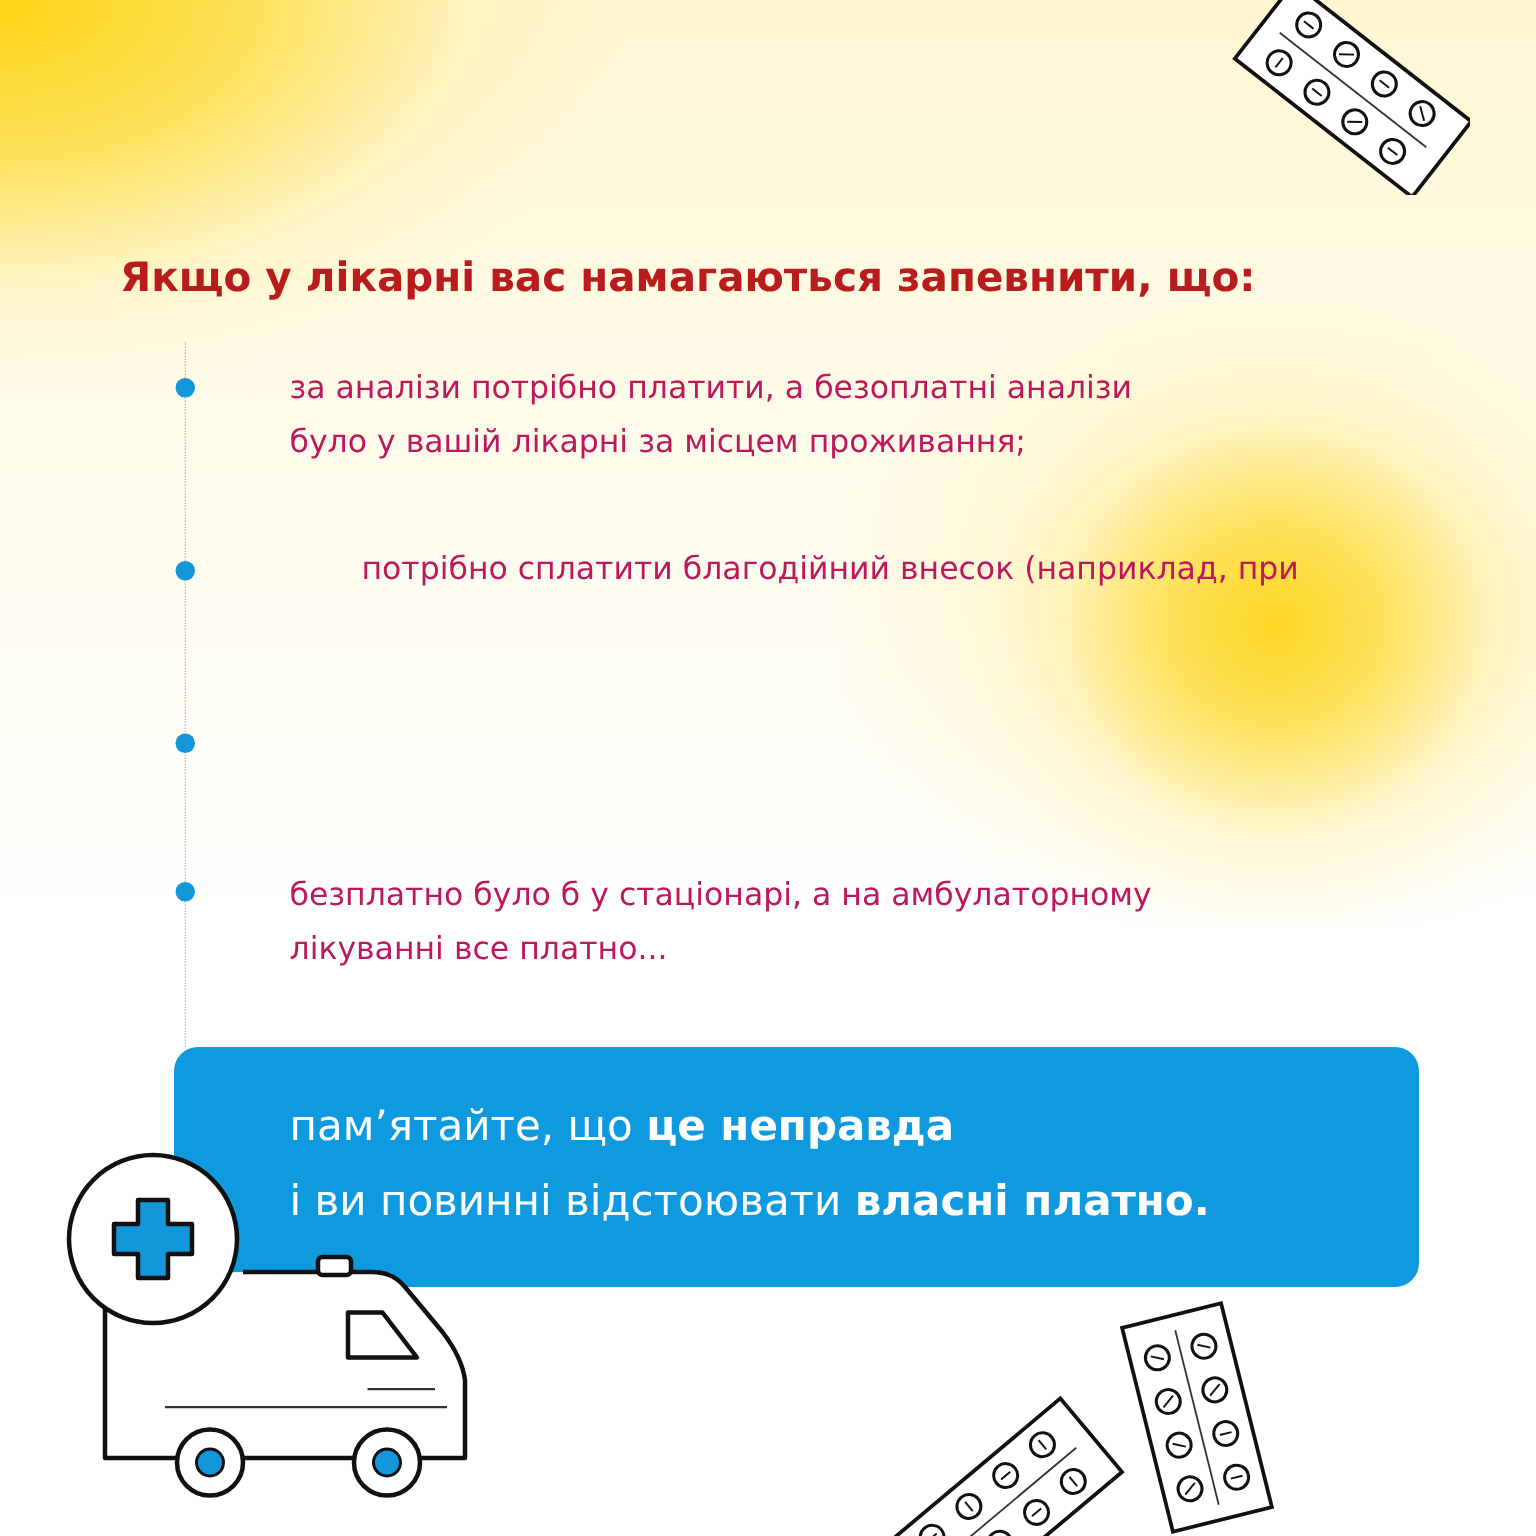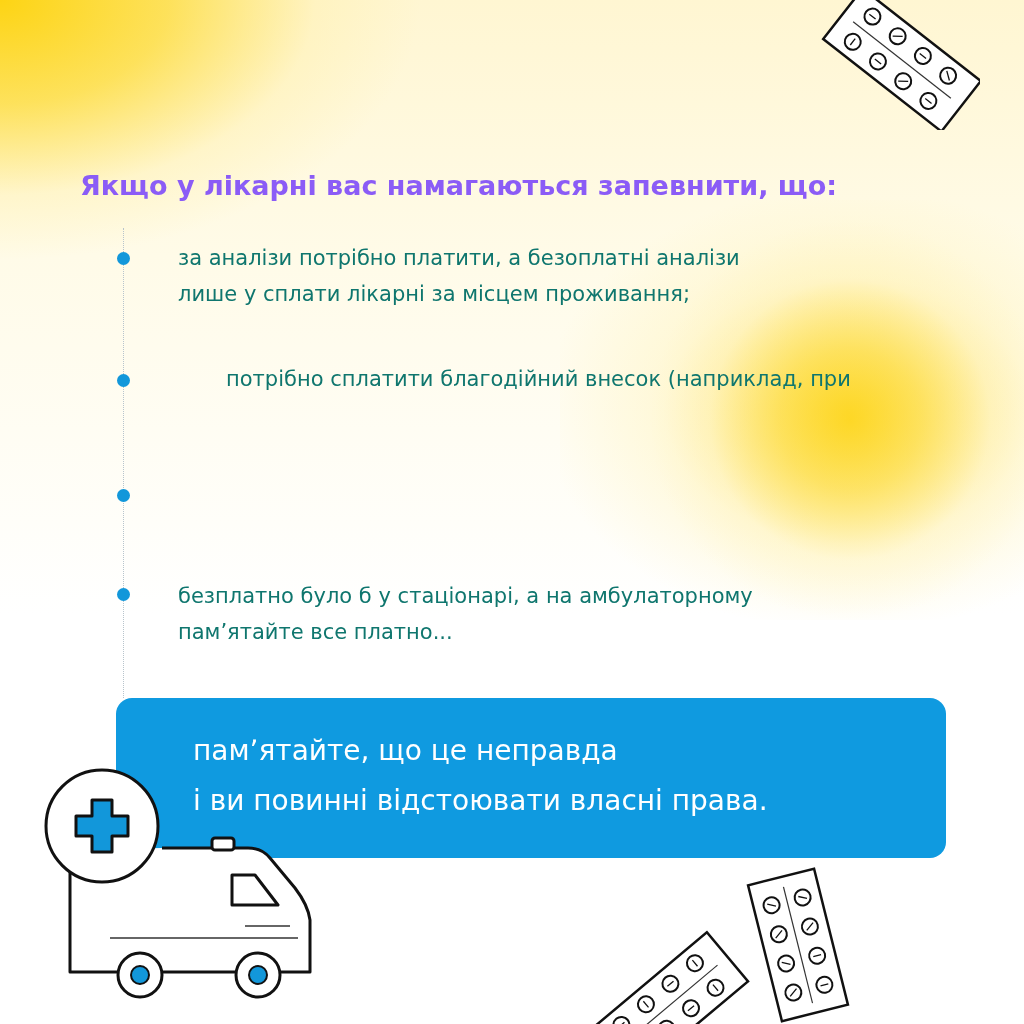--- a/index.html
+++ b/index.html
@@ -14,45 +14,45 @@
       radial-gradient(ellipse 200px 200px at 850px 420px, rgba(253,213,22,0.95) 0%, rgba(253,220,60,0.7) 35%, rgba(255,240,170,0.25) 70%, rgba(255,255,255,0) 100%),
       radial-gradient(ellipse 420px 260px at 0px 0px, rgba(253,212,20,1) 0%, rgba(253,220,60,0.8) 40%, rgba(255,238,160,0.35) 75%, rgba(255,255,255,0) 100%),
       linear-gradient(180deg, #fff6d2 0%, #fffbe8 25%, #ffffff 60%, #ffffff 100%);
   }
   .bg2 {
     position: absolute; left: 560px; top: 200px; width: 480px; height: 420px;
     background: radial-gradient(ellipse at 60% 50%, rgba(253,215,40,0.55) 0%, rgba(255,235,140,0.25) 45%, rgba(255,255,255,0) 75%);
   }
   .title {
     position: absolute; left: 80px; top: 170px;
-    font-size: 27px; font-weight: bold; color: #8b5cf6;
+    font-size: 27px; font-weight: bold; color: #b91c1c;
     white-space: nowrap;
   }
   .timeline {
     position: absolute; left: 123px; top: 228px; width: 0; height: 470px;
     border-left: 1px dotted #b8c4cc;
   }
   .item { position: absolute; left: 0; width: 1024px; }
   .dot {
     position: absolute; left: 117px; width: 13px; height: 13px; border-radius: 50%;
     background: #1297da;
   }
   .item-text {
-    position: absolute; left: 178px; width: 740px;
-    font-size: 21px; line-height: 36px; color: #0f766e;
+    position: absolute; left: 193px; width: 740px;
+    font-size: 21px; line-height: 36px; color: #be185d;
   }
   .callout {
     position: absolute; left: 116px; top: 698px; width: 830px; height: 160px;
     background: #0f9ae0; border-radius: 16px;
   }
   .callout-text {
     position: absolute; left: 193px; top: 726px;
     font-size: 28px; line-height: 50px; color: #ffffff; white-space: nowrap;
   }
-  .callout-text b { font-weight: normal; }
+  .callout-text b { font-weight: bold; }
   .ambulance { position: absolute; left: 40px; top: 760px; }
   .blister { position: absolute; }
 </style>
 </head>
 <body>
 
 <div class="bg"></div>
 <div class="bg2"></div>
 
 <svg class="blister" style="left:820px; top:0px;" width="160" height="130" viewBox="0 0 160 130">
@@ -83,52 +83,52 @@
 </svg>
 
 <div class="title">Якщо у лікарні вас намагаються запевнити, що:</div>
 
 <div class="timeline"></div>
 
 <div class="item" style="top:0;">
   <div class="dot" style="top:252px;"></div>
   <div class="item-text" style="top:240px;">
     <div>за аналізи потрібно платити, а безоплатні аналізи</div>
-    <div>лише у сплати лікарні за місцем проживання;</div>
+    <div>було у вашій лікарні за місцем проживання;</div>
   </div>
 </div>
 
 <div class="item" style="top:0;">
   <div class="dot" style="top:374px;"></div>
   <div class="item-text" style="top:361px;margin-left:48px;">
     <div>потрібно сплатити благодійний внесок (наприклад, при</div>
   </div>
 </div>
 
 <div class="item" style="top:0;">
   <div class="dot" style="top:489px;"></div>
   <div class="item-text" style="top:478px;">
   </div>
 </div>
 
 <div class="item" style="top:0;">
   <div class="dot" style="top:588px;"></div>
   <div class="item-text" style="top:578px;">
     <div>безплатно було б у стаціонарі, а на амбулаторному</div>
-    <div>памʼятайте все платно...</div>
+    <div>лікуванні все платно...</div>
   </div>
 </div>
 
 <div class="callout"></div>
 <div class="callout-text">
   <div>
     <span>памʼятайте, що </span><b>це неправда</b>
   </div>
   <div>
-    <span>і ви повинні відстоювати </span><b>власні права.</b>
+    <span>і ви повинні відстоювати </span><b>власні платно.</b>
   </div>
 </div>
 
 <svg class="ambulance" width="280" height="264" viewBox="0 0 280 264">
 
   <path d="M30 90 L30 212 L270 212 L270 160 Q268 145 255 128 L230 98 Q222 88 208 88 L122 88" fill="#fff" stroke="#111" stroke-width="3" stroke-linejoin="round"></path>
 
   <rect x="172" y="78" width="22" height="12" rx="3" fill="#fff" stroke="#111" stroke-width="3"></rect>
 
   <path d="M192 115 L215 115 L238 145 L192 145 Z" fill="#fff" stroke="#111" stroke-width="3" stroke-linejoin="round"></path>

